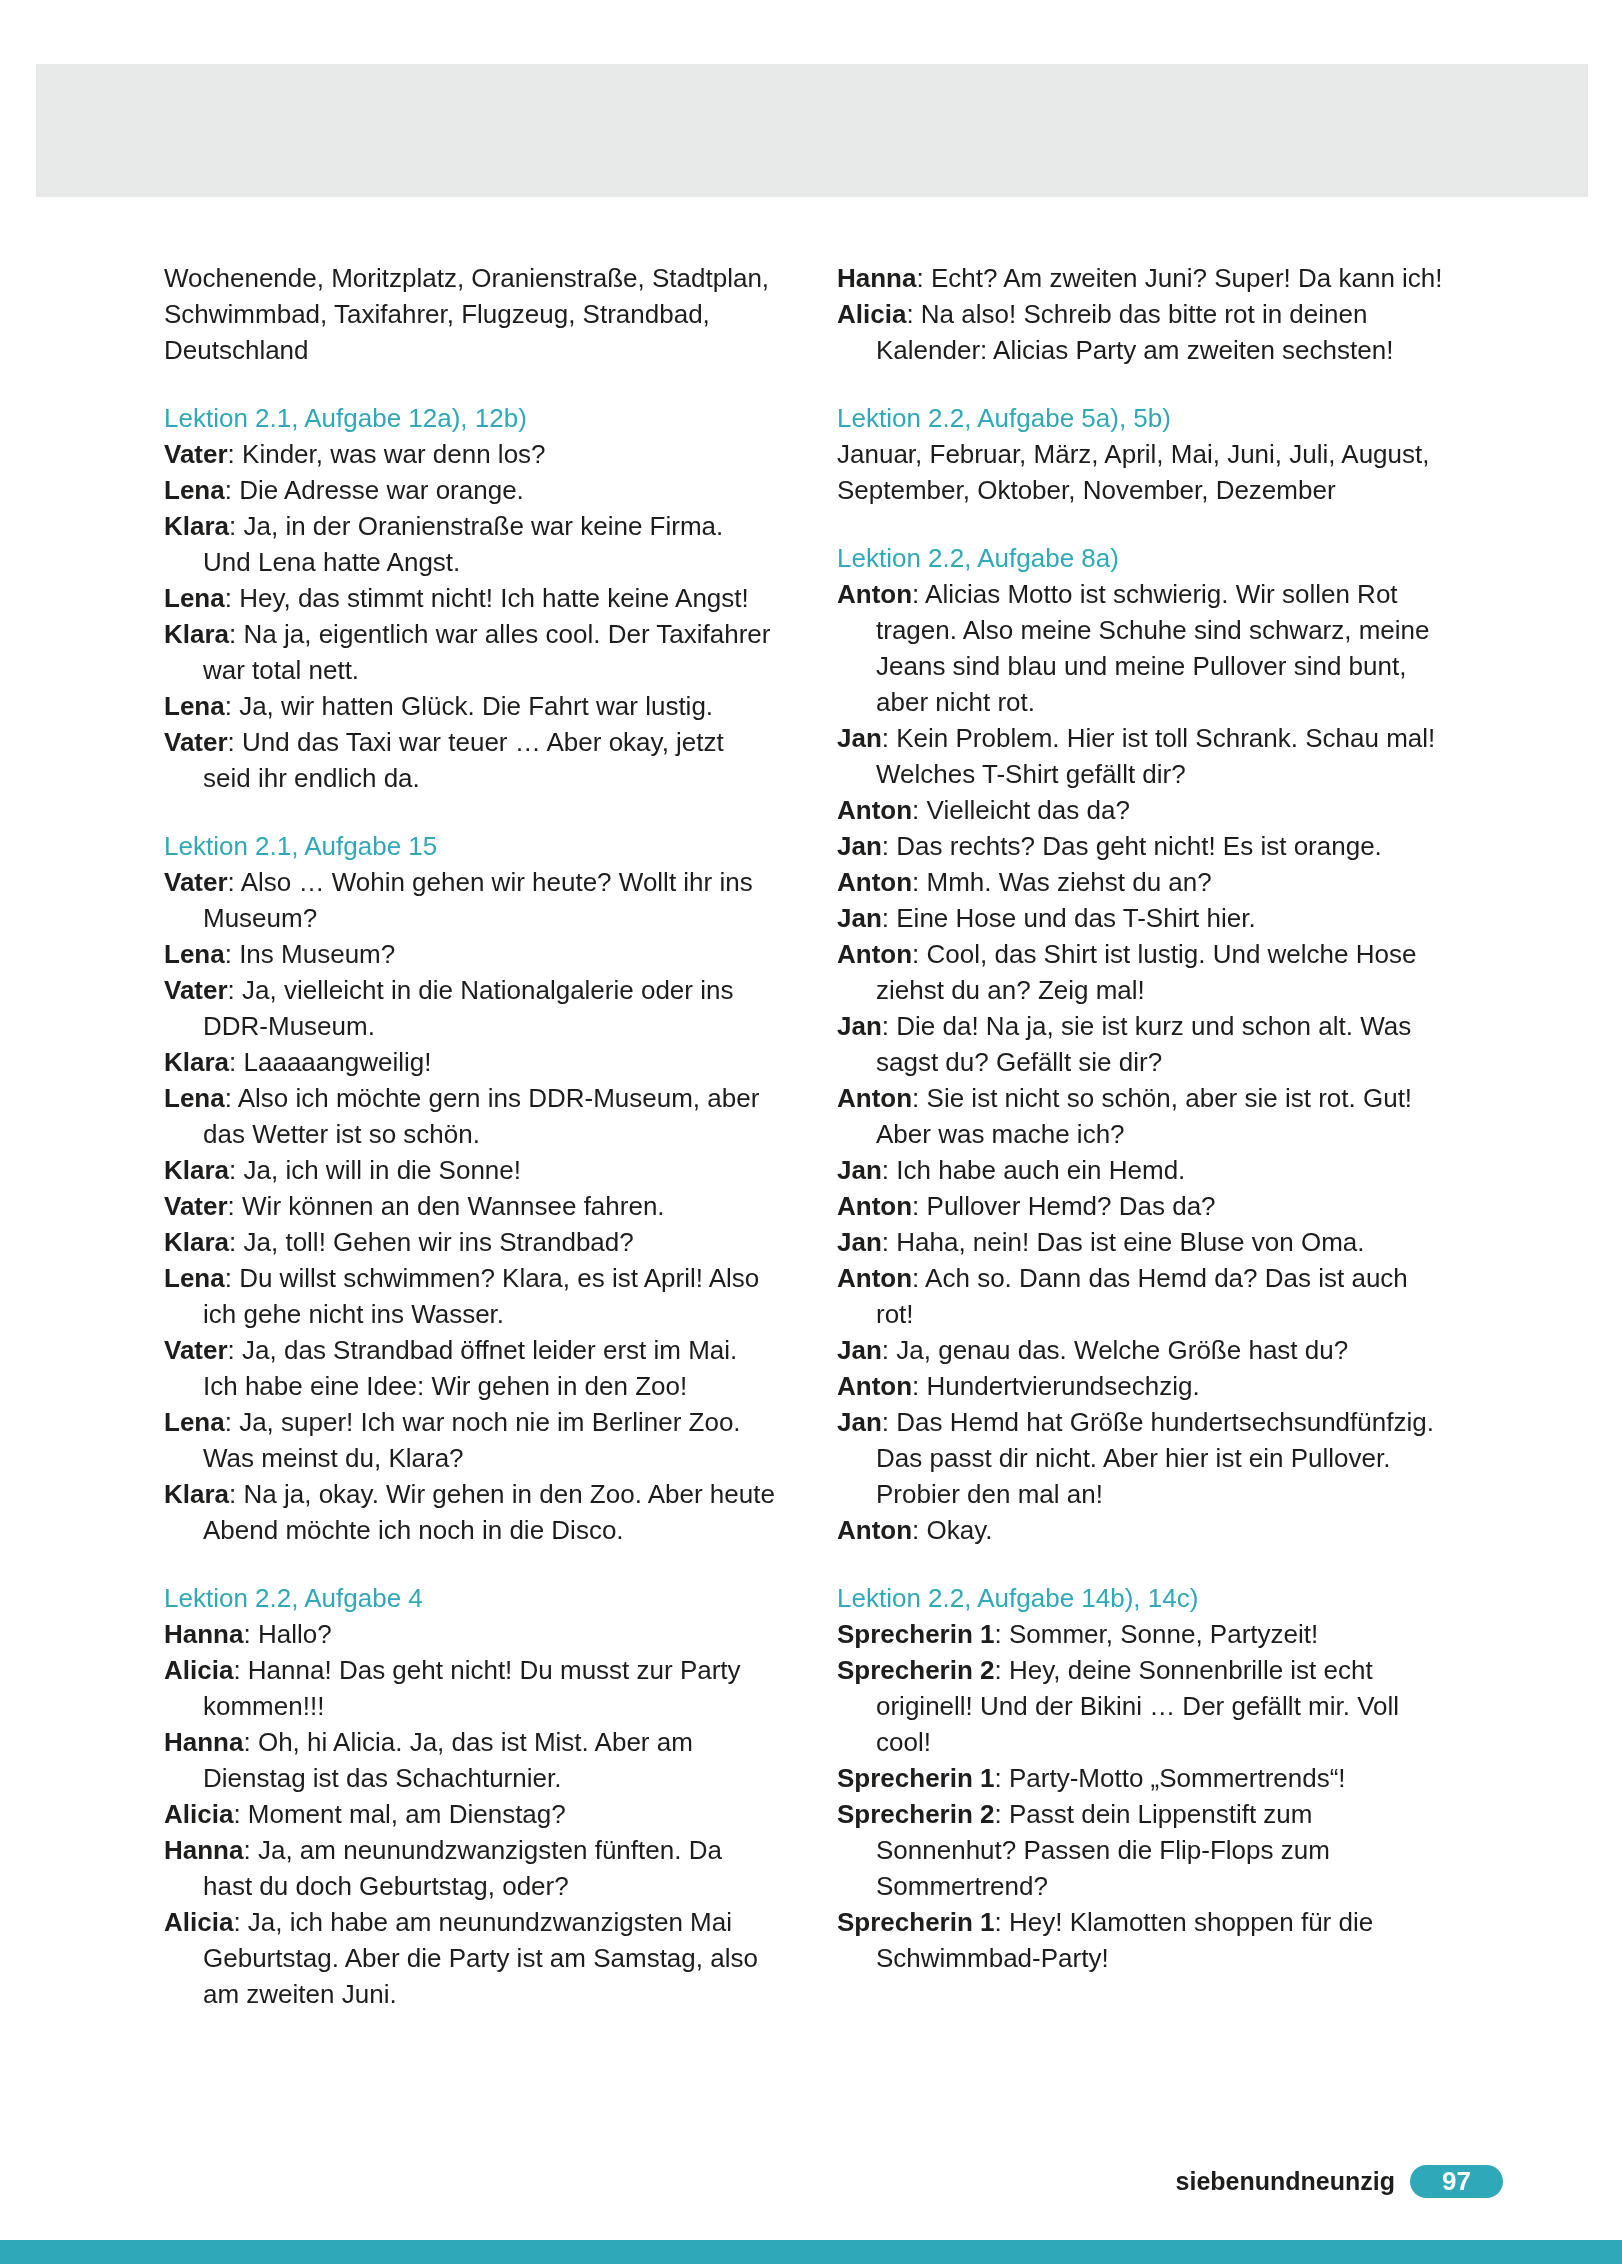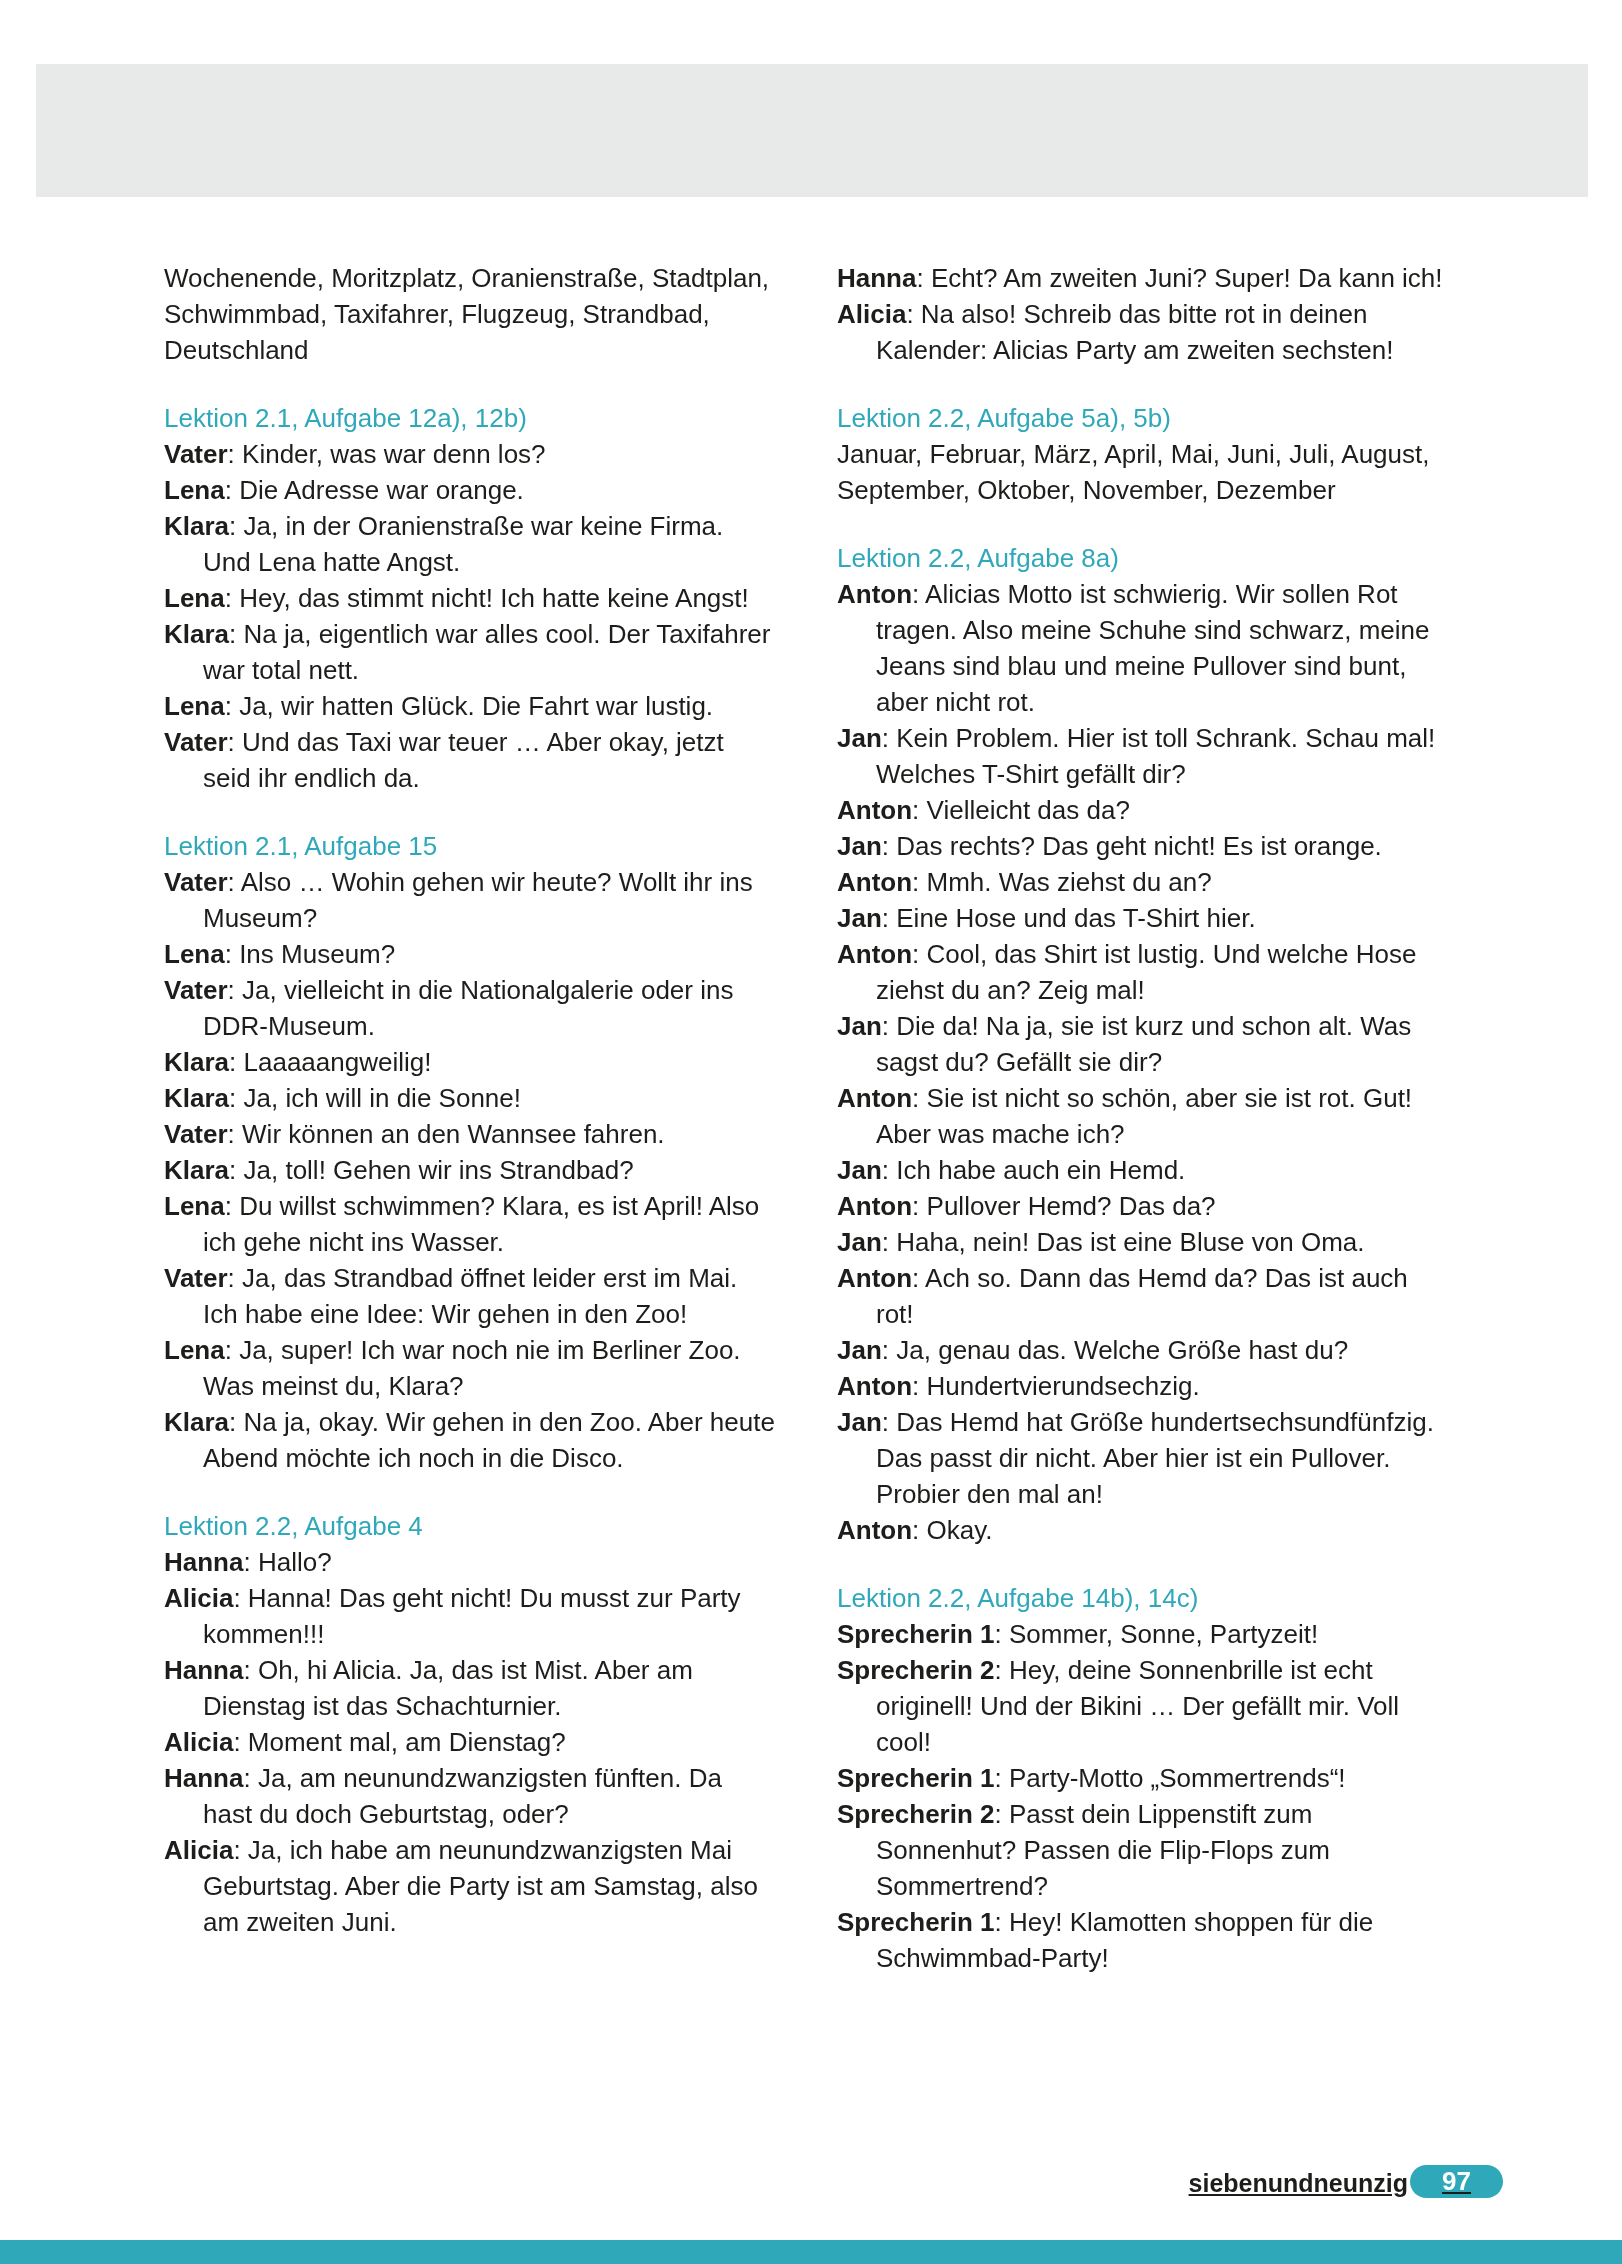--- a/index.html
+++ b/index.html
@@ -36,21 +36,21 @@
   .line{margin:0;padding-left:39px;text-indent:-39px;}
   .line strong{font-weight:700;}
   .heading{
     margin:32px 0 0 0;
     font-size:26px;line-height:36px;
     color:var(--accent);font-weight:400;
   }
   .col > :first-child{margin-top:0;}
   .footer{
     position:absolute;right:120px;bottom:67px;
-    display:flex;align-items:flex-end;gap:2px;text-decoration:underline;
+    display:flex;align-items:center;gap:15px;
   }
   .footer-label{font-weight:700;font-size:25px;color:var(--ink);}
   .page-badge{
     display:flex;align-items:center;justify-content:center;
     min-width:67px;height:33px;padding:0 13px;
     border-radius:21.5px;background:var(--accent);
     color:#ffffff;font-weight:700;font-size:26px;
   }
   .bottom-bar{
     position:absolute;left:0;bottom:0;
@@ -73,20 +73,21 @@
         <p class="line"><strong>Klara</strong><span>: </span><span>Ja, in der Oranienstraße war keine Firma. Und Lena hatte Angst.</span></p>
         <p class="line"><strong>Lena</strong><span>: </span><span>Hey, das stimmt nicht! Ich hatte keine Angst!</span></p>
         <p class="line"><strong>Klara</strong><span>: </span><span>Na ja, eigentlich war alles cool. Der Taxifahrer war total nett.</span></p>
         <p class="line"><strong>Lena</strong><span>: </span><span>Ja, wir hatten Glück. Die Fahrt war lustig.</span></p>
         <p class="line"><strong>Vater</strong><span>: </span><span>Und das Taxi war teuer … Aber okay, jetzt seid ihr endlich da.</span></p>
         <h3 class="heading">Lektion 2.1, Aufgabe 15</h3>
         <p class="line"><strong>Vater</strong><span>: </span><span>Also … Wohin gehen wir heute? Wollt ihr ins Museum?</span></p>
         <p class="line"><strong>Lena</strong><span>: </span><span>Ins Museum?</span></p>
         <p class="line"><strong>Vater</strong><span>: </span><span>Ja, vielleicht in die Nationalgalerie oder ins DDR-Museum.</span></p>
         <p class="line"><strong>Klara</strong><span>: </span><span>Laaaaangweilig!</span></p>
+        <p class="line"><strong>Lena</strong><span>: </span><span>Also ich möchte gern ins DDR-Museum, aber das Wetter ist so schön.</span></p>
         <p class="line"><strong>Klara</strong><span>: </span><span>Ja, ich will in die Sonne!</span></p>
         <p class="line"><strong>Vater</strong><span>: </span><span>Wir können an den Wannsee fahren.</span></p>
         <p class="line"><strong>Klara</strong><span>: </span><span>Ja, toll! Gehen wir ins Strandbad?</span></p>
         <p class="line"><strong>Lena</strong><span>: </span><span>Du willst schwimmen? Klara, es ist April! Also ich gehe nicht ins Wasser.</span></p>
         <p class="line"><strong>Vater</strong><span>: </span><span>Ja, das Strandbad öffnet leider erst im Mai. Ich habe eine Idee: Wir gehen in den Zoo!</span></p>
         <p class="line"><strong>Lena</strong><span>: </span><span>Ja, super! Ich war noch nie im Berliner Zoo. Was meinst du, Klara?</span></p>
         <p class="line"><strong>Klara</strong><span>: </span><span>Na ja, okay. Wir gehen in den Zoo. Aber heute Abend möchte ich noch in die Disco.</span></p>
         <h3 class="heading">Lektion 2.2, Aufgabe 4</h3>
         <p class="line"><strong>Hanna</strong><span>: </span><span>Hallo?</span></p>
         <p class="line"><strong>Alicia</strong><span>: </span><span>Hanna! Das geht nicht! Du musst zur Party kommen!!!</span></p>

